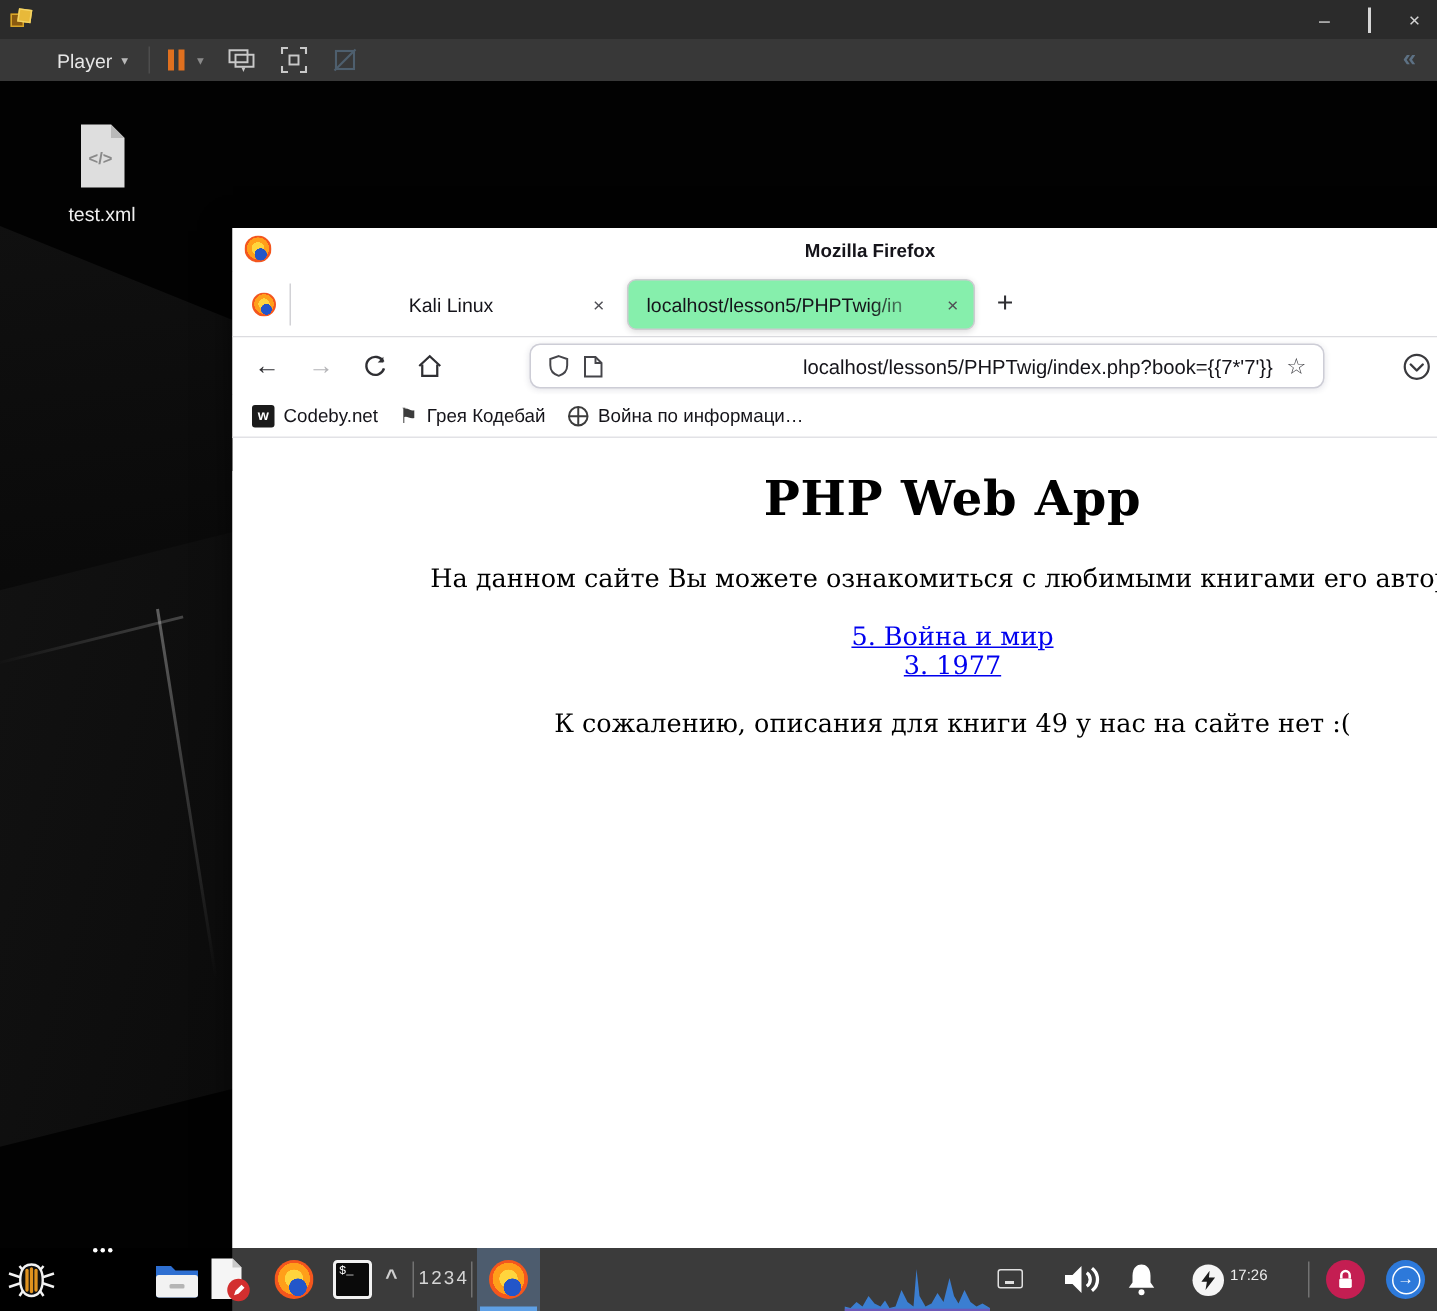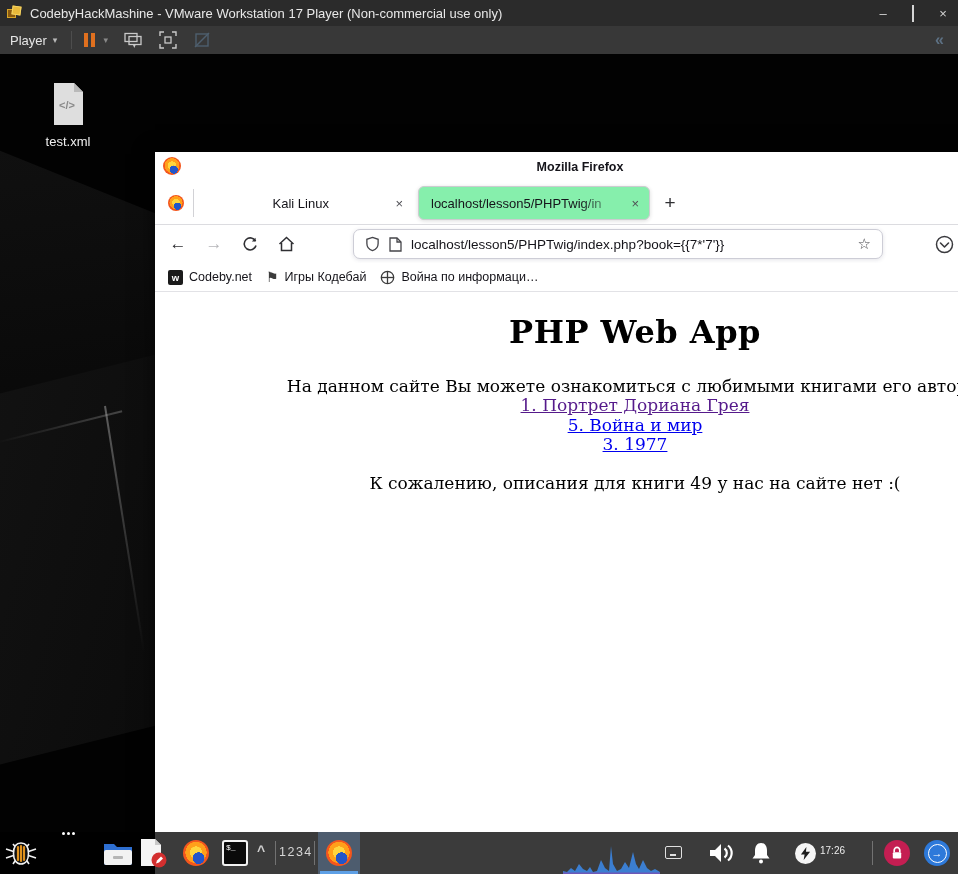--- a/index.html
+++ b/index.html
@@ -10,21 +10,21 @@
   #vm-titlebar { position:absolute; left:0; top:0; width:958px; height:26px; background:#2b2b2b; display:flex; align-items:center; padding-left:6px; }
   .vm-logo { position:relative; width:16px; height:16px; flex:0 0 16px; }
   .vm-logo .sq1 { position:absolute; left:1px; top:4px; width:9px; height:9px; background:#8a5a10; border:1px solid #d8a528; }
   .vm-logo .sq2 { position:absolute; left:6px; top:1px; width:9px; height:9px; background:#e8b93a; border:1px solid #f4d465; transform:rotate(8deg); }
   #vm-title { color:#e8e8e8; font-size:13px; margin-left:8px; white-space:nowrap; }
   #vm-controls { position:absolute; right:8px; top:0; height:26px; display:flex; align-items:center; gap:16px; color:#d5d5d5; font-size:13px; }
   #vm-controls .ctl { width:14px; text-align:center; cursor:default; }
   .max-box { width:10px; height:10px; border:1px solid #d5d5d5; }
 
   #vm-toolbar { position:absolute; left:0; top:26px; width:958px; height:28px; background:#383838; display:flex; align-items:center; padding-left:10px; }
-  #player-menu { display:flex; align-items:center; gap:6px; color:#e6e6e6; font-size:13px; }
+  #player-menu { display:flex; align-items:center; gap:6px; color:#e6e6e6; font-size:13px;margin-left:28px; }
   .caret { font-size:9px; color:#b9b9b9; }
   .tb-sep { width:1px; height:18px; background:#4d4d4d; margin:0 12px 0 14px; }
   .pause-bars { display:flex; gap:3px; }
   .pause-bars i { display:block; width:4px; height:14px; background:#e0701f; }
   .pause-caret { font-size:9px; color:#8a8a8a; margin-left:8px; }
   .vm-ico { margin-left:16px; display:flex; align-items:center; }
   #vm-collapse { margin-left:auto; margin-right:14px; color:#5d7184; font-size:16px; font-weight:bold; }
 
   
   #vm-screen { position:absolute; left:0; top:54px; width:958px; height:820px; background:#020202; overflow:hidden; }
@@ -55,21 +55,21 @@
   .tab-close { color:#4f4f55; font-size:13px; padding:0 2px; }
   .tab-active { position:absolute; left:263px; top:5px; width:232px; height:34px; background:#86efac; border:1px solid #ccccd0; border-radius:6px; box-shadow:0 1px 4px rgba(0,0,0,.14); display:flex; align-items:center; padding:0 8px 0 12px; font-size:13px; }
   .tab-active .t-label { flex:1; white-space:nowrap; overflow:hidden;
     -webkit-mask-image:linear-gradient(90deg,#000 75%,transparent 97%); mask-image:linear-gradient(90deg,#000 75%,transparent 97%); }
   .newtab-btn { position:absolute; left:502px; top:8px; width:26px; height:28px; font-size:19px; color:#2f2f33; text-align:center; line-height:28px; }
 
   #ff-navbar { position:relative; height:38px; display:flex; align-items:center; padding-left:8px; background:#fff; }
   .nav-btn { width:30px; height:30px; display:flex; align-items:center; justify-content:center; font-size:17px; color:#2f2f33; margin-right:6px; }
   .nav-btn.disabled { color:#b5b5b8; }
   #urlbar { margin-left:46px; width:530px; height:30px; border:1px solid #cdcdd6; border-radius:7px; background:#fff; box-shadow:0 1px 4px rgba(60,60,90,.14); display:flex; align-items:center; gap:9px; padding:0 11px; }
-  #url-text { flex:1; font-size:13.5px; white-space:nowrap; overflow:hidden; color:#15141a; }
+  #url-text { flex:1; font-size:13.5px; white-space:nowrap; overflow:hidden; color:#15141a;text-align:right; }
   .star { font-size:15px; color:#45454a; }
   .pocket-wrap { margin-left:52px; display:flex; align-items:center; }
 
   #ff-bookmarks { position:relative; height:29px; border-bottom:1px solid #e2e2e6; display:flex; align-items:center; padding-left:13px; gap:14px; background:#fff; }
   .bm-item { display:flex; align-items:center; gap:6px; font-size:12.5px; color:#15141a; }
   .codeby-ico { width:15px; height:15px; background:#1b1b1b; border-radius:2px; color:#fff; font-weight:bold; font-size:9.5px; display:flex; align-items:center; justify-content:center; }
   .flag-ico { font-size:14px; color:#3c3c3c; line-height:1; }
 
   #ff-content { text-align:center; font-family:"DejaVu Serif", serif; color:#000; background:#fff; height:581px; }
   #page-title { font-size:32px; font-weight:bold; margin-top:22px; line-height:37px; letter-spacing:.5px; }
@@ -101,21 +101,20 @@
 </head>
 <body>
 
 <div id="root">
 
   <div id="vm-titlebar">
     <span class="vm-logo">
         <i class="sq1"></i>
         <i class="sq2"></i>
       </span>
-    <span id="vm-title">CodebyHackMashine - VMware Workstation 17 Player (Non-commercial use only)</span>
     <div id="vm-controls">
       <span class="ctl">–</span>
       <span class="ctl"><span class="max-box"></span></span>
       <span class="ctl">×</span>
     </div>
   </div>
 
   <div id="vm-toolbar">
     <span id="player-menu">
       <span>Player</span>
@@ -220,37 +219,37 @@
         </span>
       </div>
 
       <div id="ff-bookmarks">
         <span class="bm-item">
           <span class="codeby-ico">w</span>
           <span>Codeby.net</span>
         </span>
         <span class="bm-item">
           <span class="flag-ico">⚑</span>
-          <span>Игры Кодебай</span>
+          <span>Грея Кодебай</span>
         </span>
         <span class="bm-item">
           <svg width="15" height="15" viewBox="0 0 16 16">
               <circle cx="8" cy="8" r="6.6" fill="none" stroke="#3c3c3c" stroke-width="1.4"></circle>
               <line x1="1.4" y1="8" x2="14.6" y2="8" stroke="#3c3c3c" stroke-width="1.4"></line>
               <line x1="8" y1="1.4" x2="8" y2="14.6" stroke="#3c3c3c" stroke-width="1.4"></line>
             </svg>
           <span>Война по информаци…</span>
         </span>
       </div>
 
       <div id="ff-content">
         <h1 id="page-title">PHP Web App</h1>
         <p id="book-list">
           <span>На данном сайте Вы можете ознакомиться с любимыми книгами его автора:</span><br>
-          <a href="#" class="visited">1. Портрет Дориана Грея</a><br>
+          <br>
           <a href="#">5. Война и мир</a><br>
           <a href="#">3. 1977</a>
         </p>
         <p id="not-found">К сожалению, описания для книги 49 у нас на сайте нет :(</p>
       </div>
     </div>
   </div>
 
   <div id="taskbar">
 

